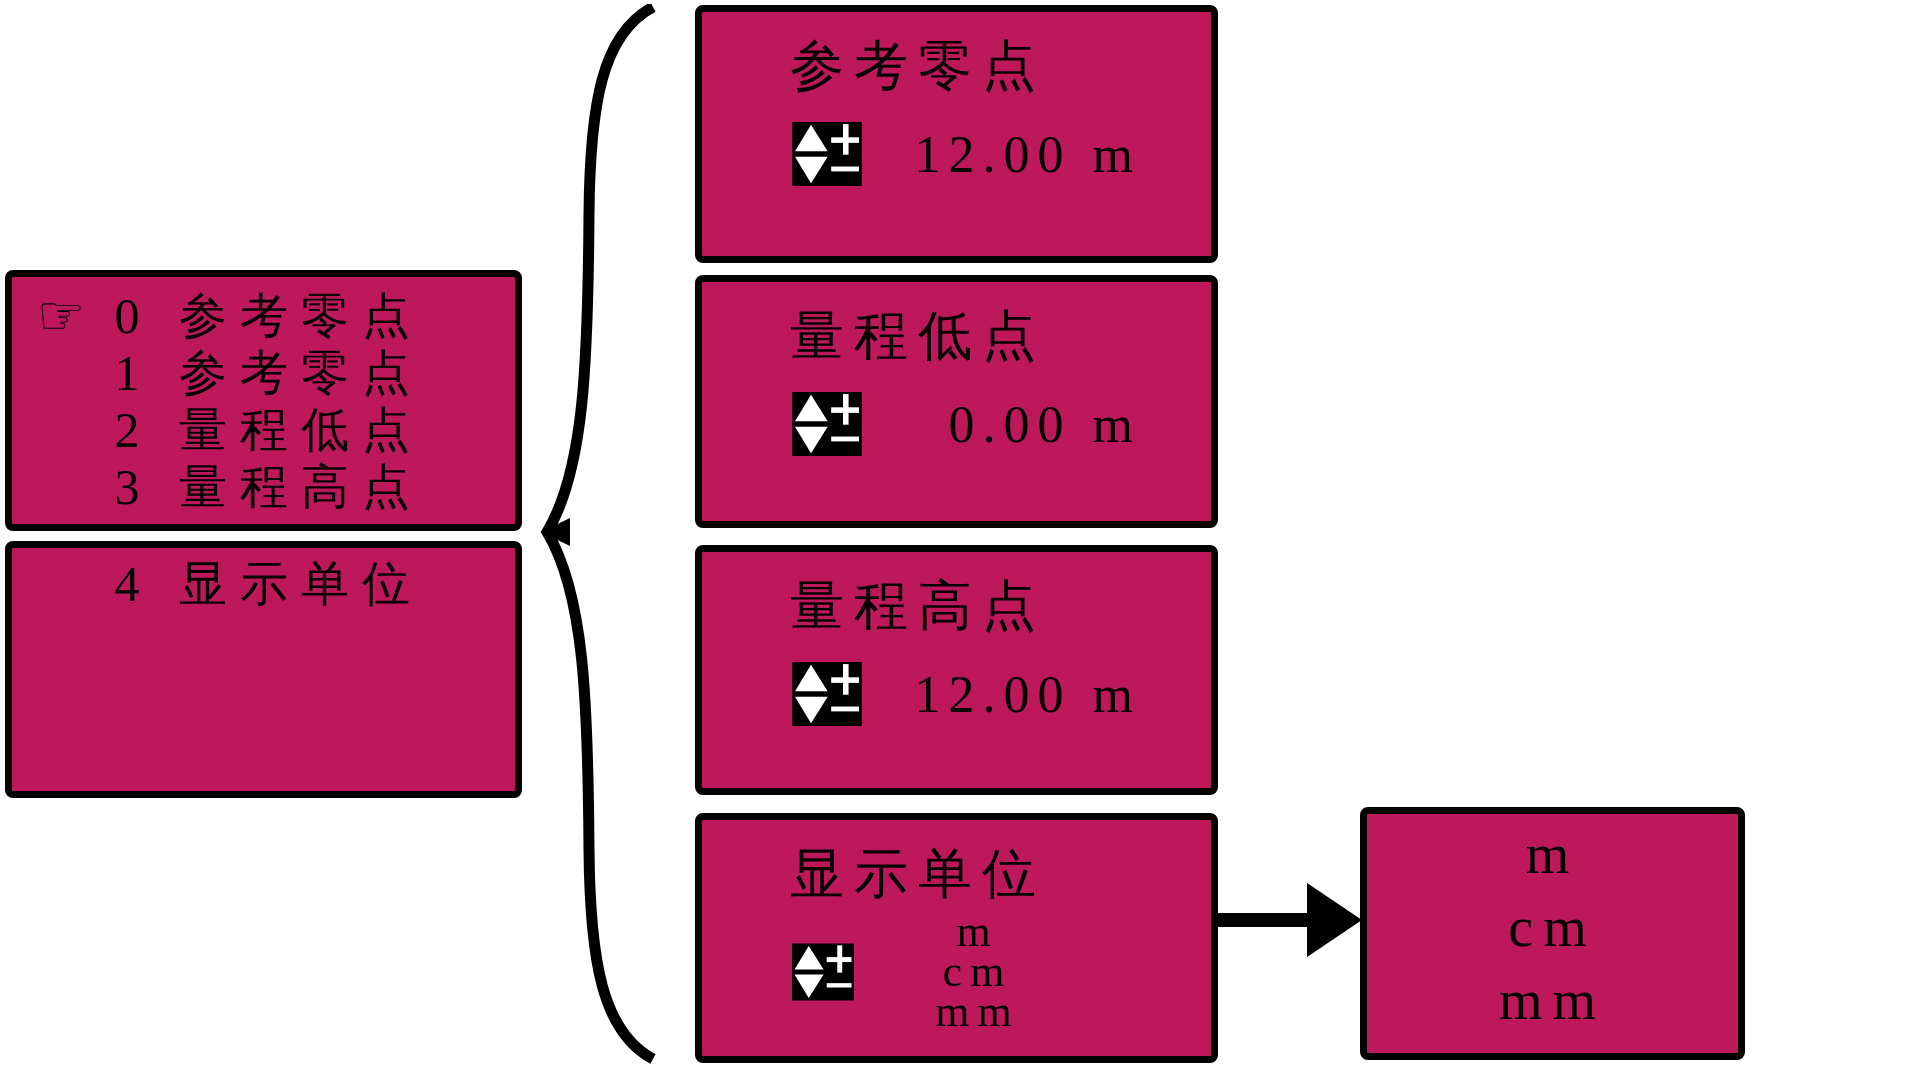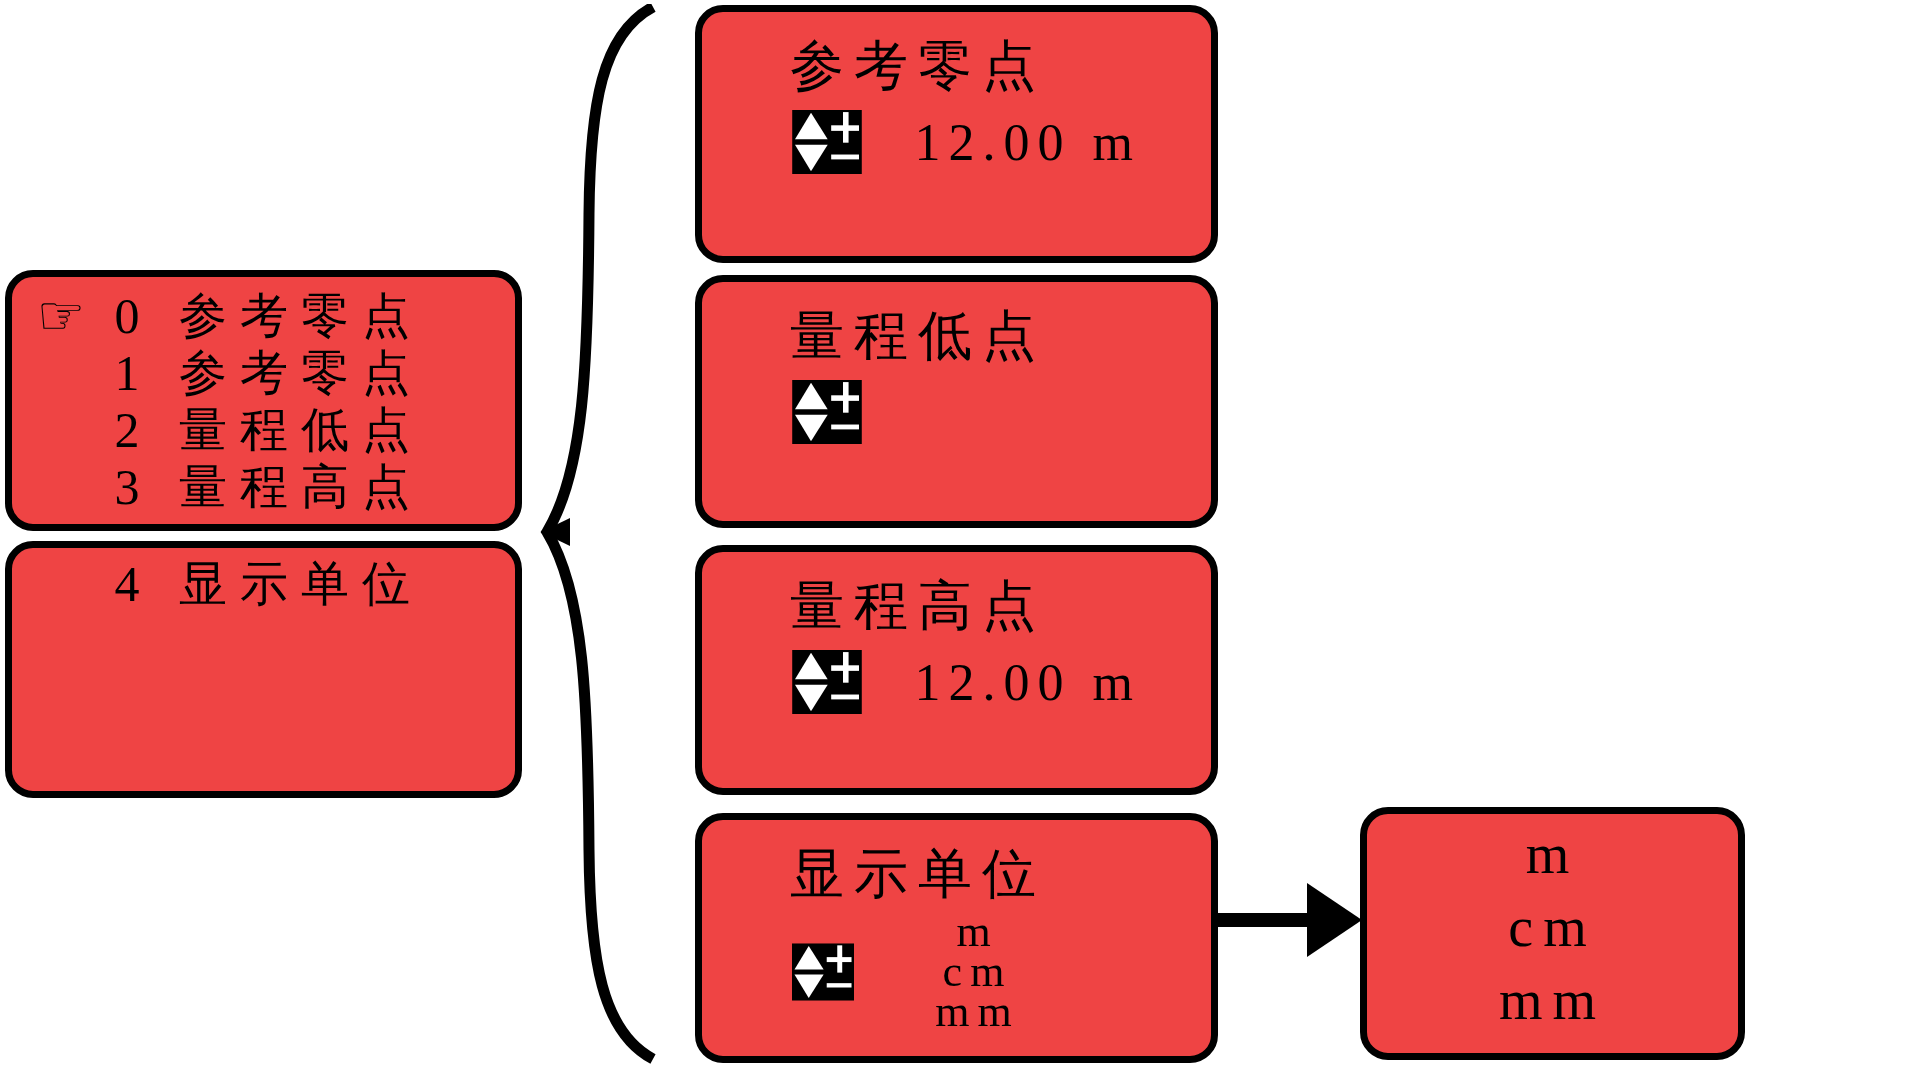--- a/index.html
+++ b/index.html
@@ -2,40 +2,40 @@
 <html><head>
 <meta charset="utf-8">
 <style>
   html,body{margin:0;padding:0;background:#ffffff;}
   .stage{
     position:relative;width:1920px;height:1072px;background:#ffffff;
     font-family:"Liberation Serif","DejaVu Serif",serif;color:#000;
     overflow:hidden;
   }
   .box{
-    position:absolute;background:#ef4444;border:7px solid #000;
-    border-radius:28px;box-sizing:border-box;
+    position:absolute;background:#be185d;border:7px solid #000;
+    border-radius:8px;box-sizing:border-box;
   }
   
   .menu-row{display:flex;align-items:center;height:57px;}
   .pointer-cell{
     width:88px;flex:0 0 88px;text-align:center;
     font-family:"DejaVu Sans",sans-serif;font-size:54px;line-height:57px;
   }
   .num-cell{width:44px;flex:0 0 44px;text-align:center;font-size:50px;}
   .cjk-label{margin-left:30px;font-size:48px;letter-spacing:13px;white-space:nowrap;}
   #boxA{left:5px;top:270px;width:517px;height:261px;padding:10px 0 0 5px;}
   #boxB{left:5px;top:541px;width:517px;height:257px;padding:7px 0 0 5px;}
   
   .screen{left:695px;width:523px;padding:12px 0 0 0;}
   .screen-title{
     padding:14px 0 0 88px;font-size:54px;line-height:56px;
     letter-spacing:10px;white-space:nowrap;
   }
-  .value-row{display:flex;align-items:center;margin-top:16px;padding:0 70px 0 90px;}
+  .value-row{display:flex;align-items:center;margin-top:28px;padding:0 70px 0 90px;}
   .adjust-icon{flex:0 0 70px;width:70px;height:64px;display:block;}
   .value-text{
     flex:1;text-align:right;font-size:52px;letter-spacing:8px;white-space:nowrap;
   }
   .units-inline{
     flex:1;text-align:center;font-size:44px;line-height:40px;letter-spacing:8px;
   }
   .unit-list{
     padding-top:4px;text-align:center;font-size:56px;line-height:73px;letter-spacing:10px;
   }
@@ -103,20 +103,21 @@
     <div class="screen-title">量程低点</div>
     <div class="value-row">
       <svg class="adjust-icon" viewBox="0 0 100 92">
           <rect width="100" height="92" fill="#000"></rect>
         <polygon points="27,4 51,42 4,42" fill="#fff"></polygon>
         <polygon points="4,50 51,50 27,88" fill="#fff"></polygon>
         <rect x="56" y="22" width="40" height="8" fill="#fff"></rect>
         <rect x="73" y="3" width="8" height="44" fill="#fff"></rect>
         <rect x="56" y="64" width="40" height="7" fill="#fff"></rect>
       </svg>
+      <span class="value-text">0.00 m</span>
     </div>
   </div>
 
   <div class="box screen" style="top:545px;height:250px;">
     <div class="screen-title">量程高点</div>
     <div class="value-row">
       <svg class="adjust-icon" viewBox="0 0 100 92">
           <rect width="100" height="92" fill="#000"></rect>
         <polygon points="27,4 51,42 4,42" fill="#fff"></polygon>
         <polygon points="4,50 51,50 27,88" fill="#fff"></polygon>

